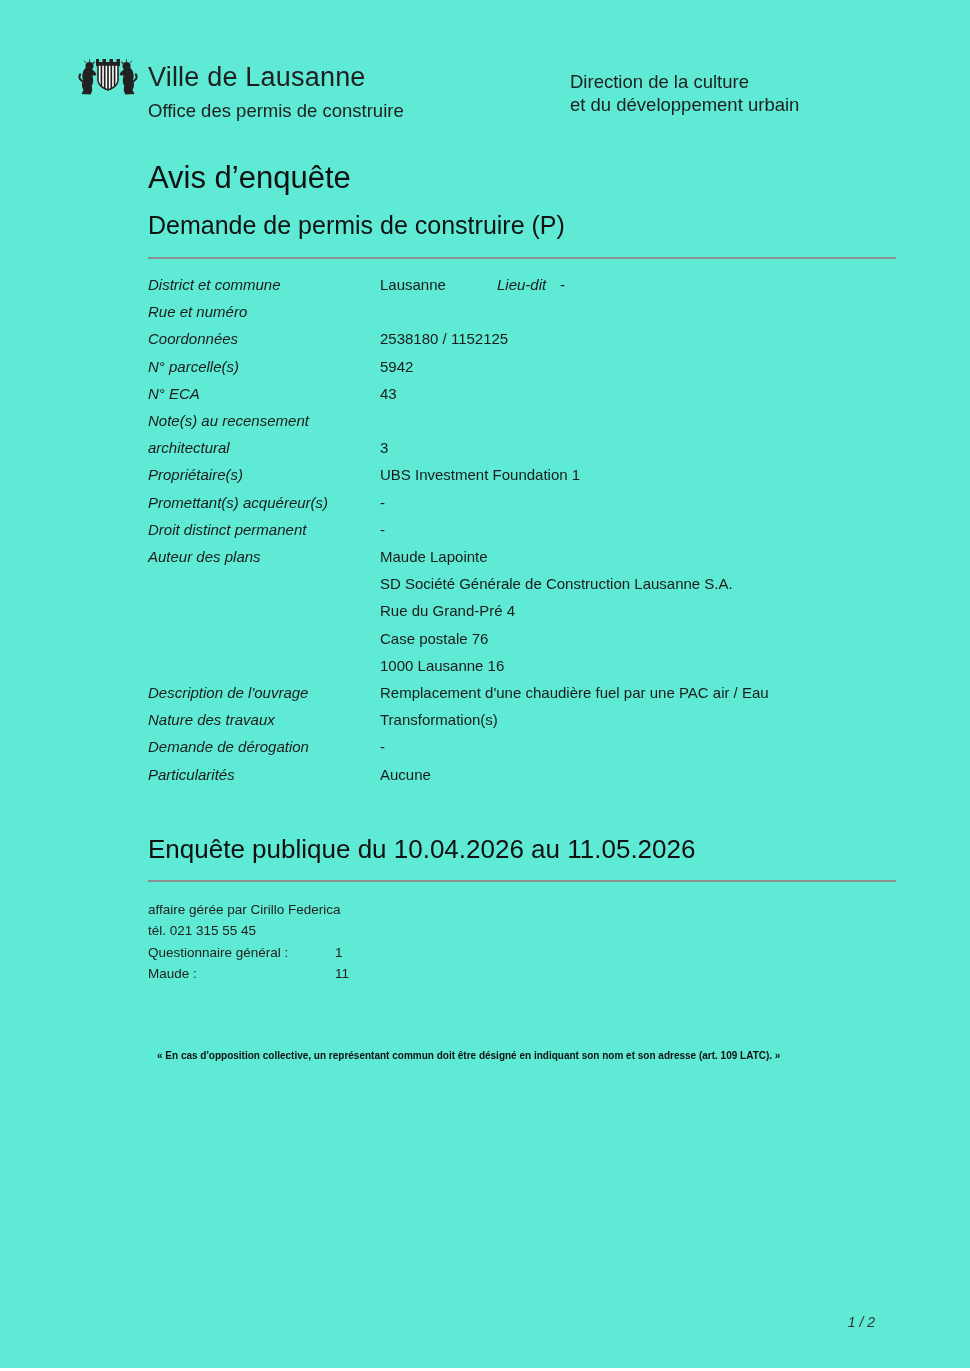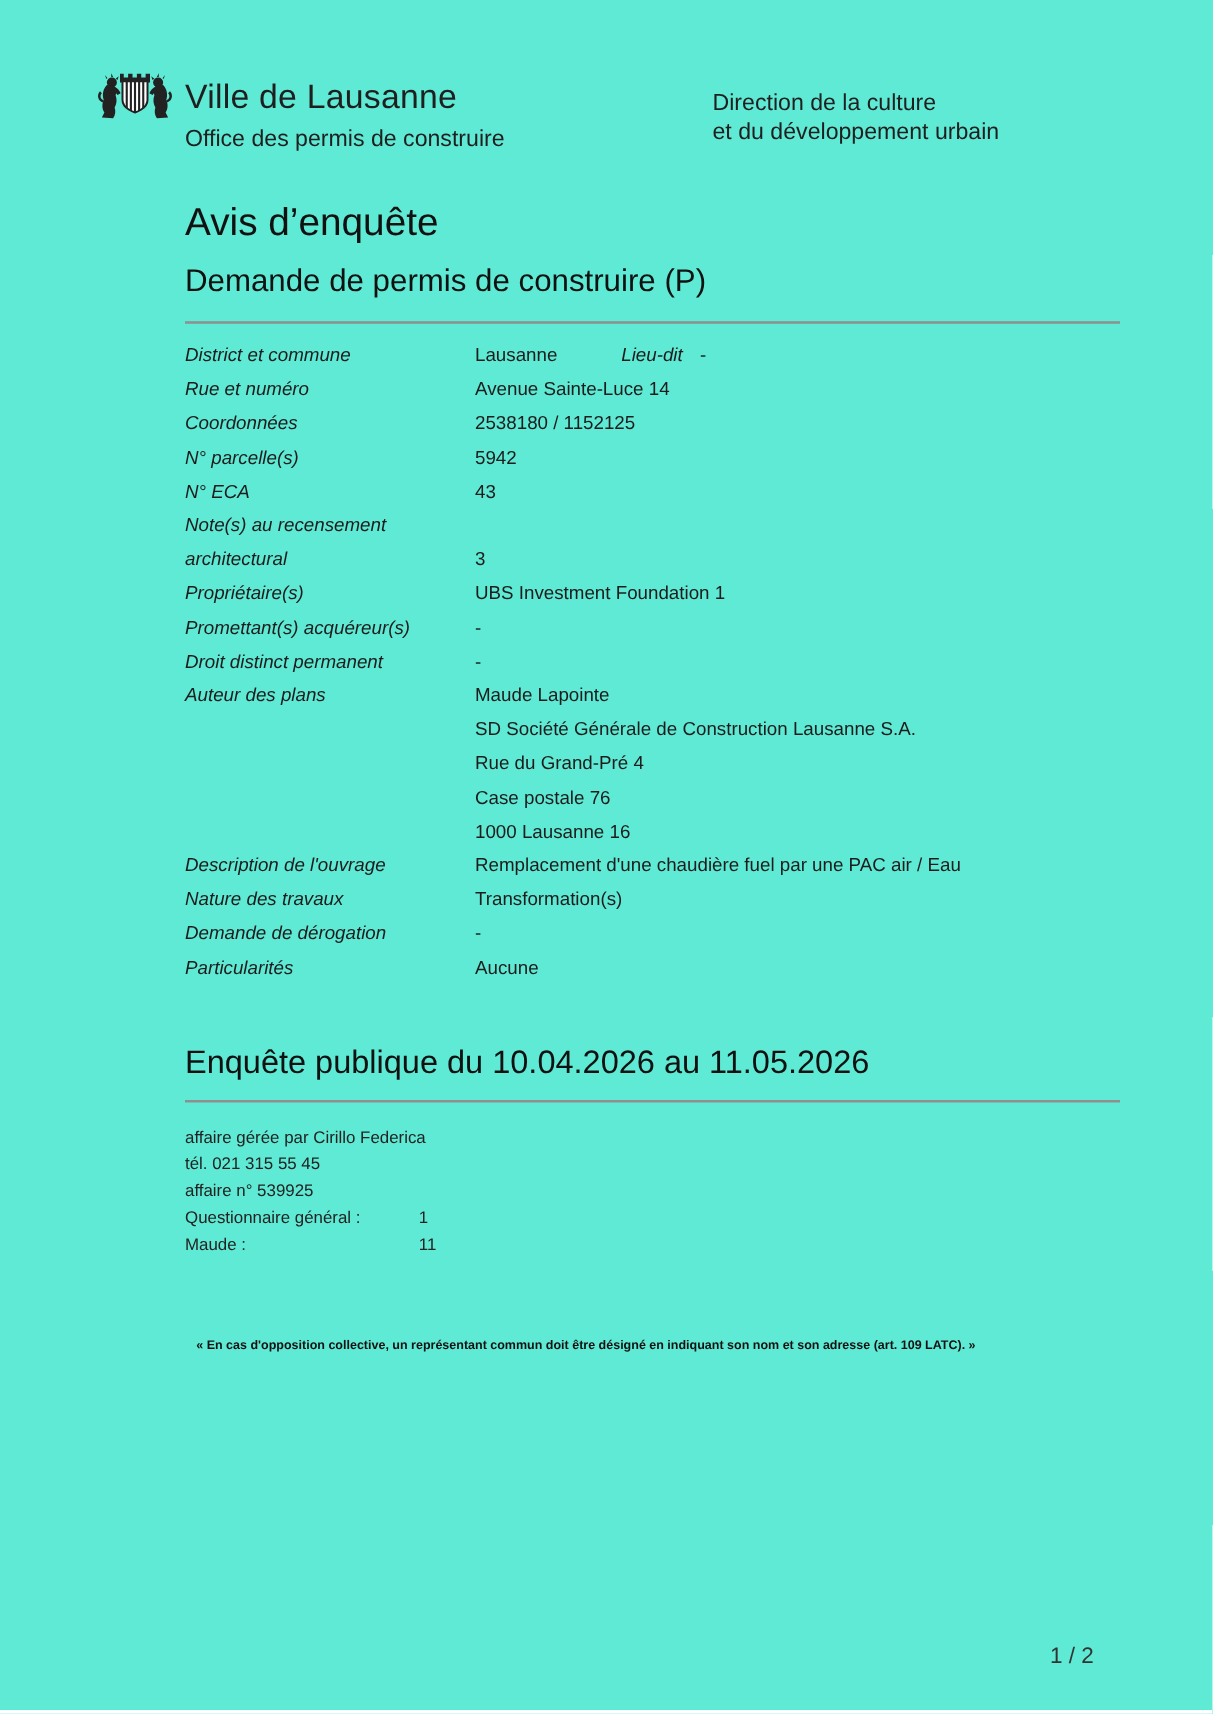--- a/index.html
+++ b/index.html
@@ -41,21 +41,21 @@
   
   .case-info { margin-top:17px; font-size:13.5px; line-height:21.5px; color:#222; }
   .si-row { display:flex; }
   .si-label { width:187px; flex:none; }
 
   
   .legal-note { margin-top:60px; padding-left:9px; max-width:730px;
     font-size:10px; font-weight:bold; line-height:21px; color:#111; }
 
   
-  .footer-page { position:absolute; top:1314px; right:95px; font-size:18px; color:#333; }
+  .footer-page { position:absolute; top:1314px; right:95px; font-size:14px; color:#333;font-style:italic; }
 </style>
 </head>
 <body>
 
 <div class="page">
   <div class="content">
 
     <div class="header">
       <svg class="logo" viewBox="0 0 64 46" aria-hidden="true">
 
@@ -105,21 +105,20 @@
 
       <div class="frow">
         <div class="flabel">District et commune</div>
         <div class="fvalue inline-pair">
           <span class="val-main">Lausanne</span><span class="sublabel">Lieu-dit</span><span>-</span>
         </div>
       </div>
 
       <div class="frow">
         <div class="flabel">Rue et numéro</div>
-        <div class="fvalue">Avenue Sainte-Luce 14</div>
       </div>
 
       <div class="frow">
         <div class="flabel">Coordonnées</div>
         <div class="fvalue">2538180 / 1152125</div>
       </div>
 
       <div class="frow">
         <div class="flabel">N° parcelle(s)</div>
         <div class="fvalue">5942</div>
@@ -182,21 +181,20 @@
       </div>
 
     </div>
 
     <h2 class="enquete-heading">Enquête publique du 10.04.2026 au 11.05.2026</h2>
     <hr class="rule2">
 
     <div class="case-info">
       <div>affaire gérée par Cirillo Federica</div>
       <div>tél. 021 315 55 45</div>
-      <div>affaire n° 539925</div>
       <div class="si-row">
         <div class="si-label">Questionnaire général :</div>
         <div>1</div>
       </div>
       <div class="si-row">
         <div class="si-label">Maude :</div>
         <div>11</div>
       </div>
     </div>
 

